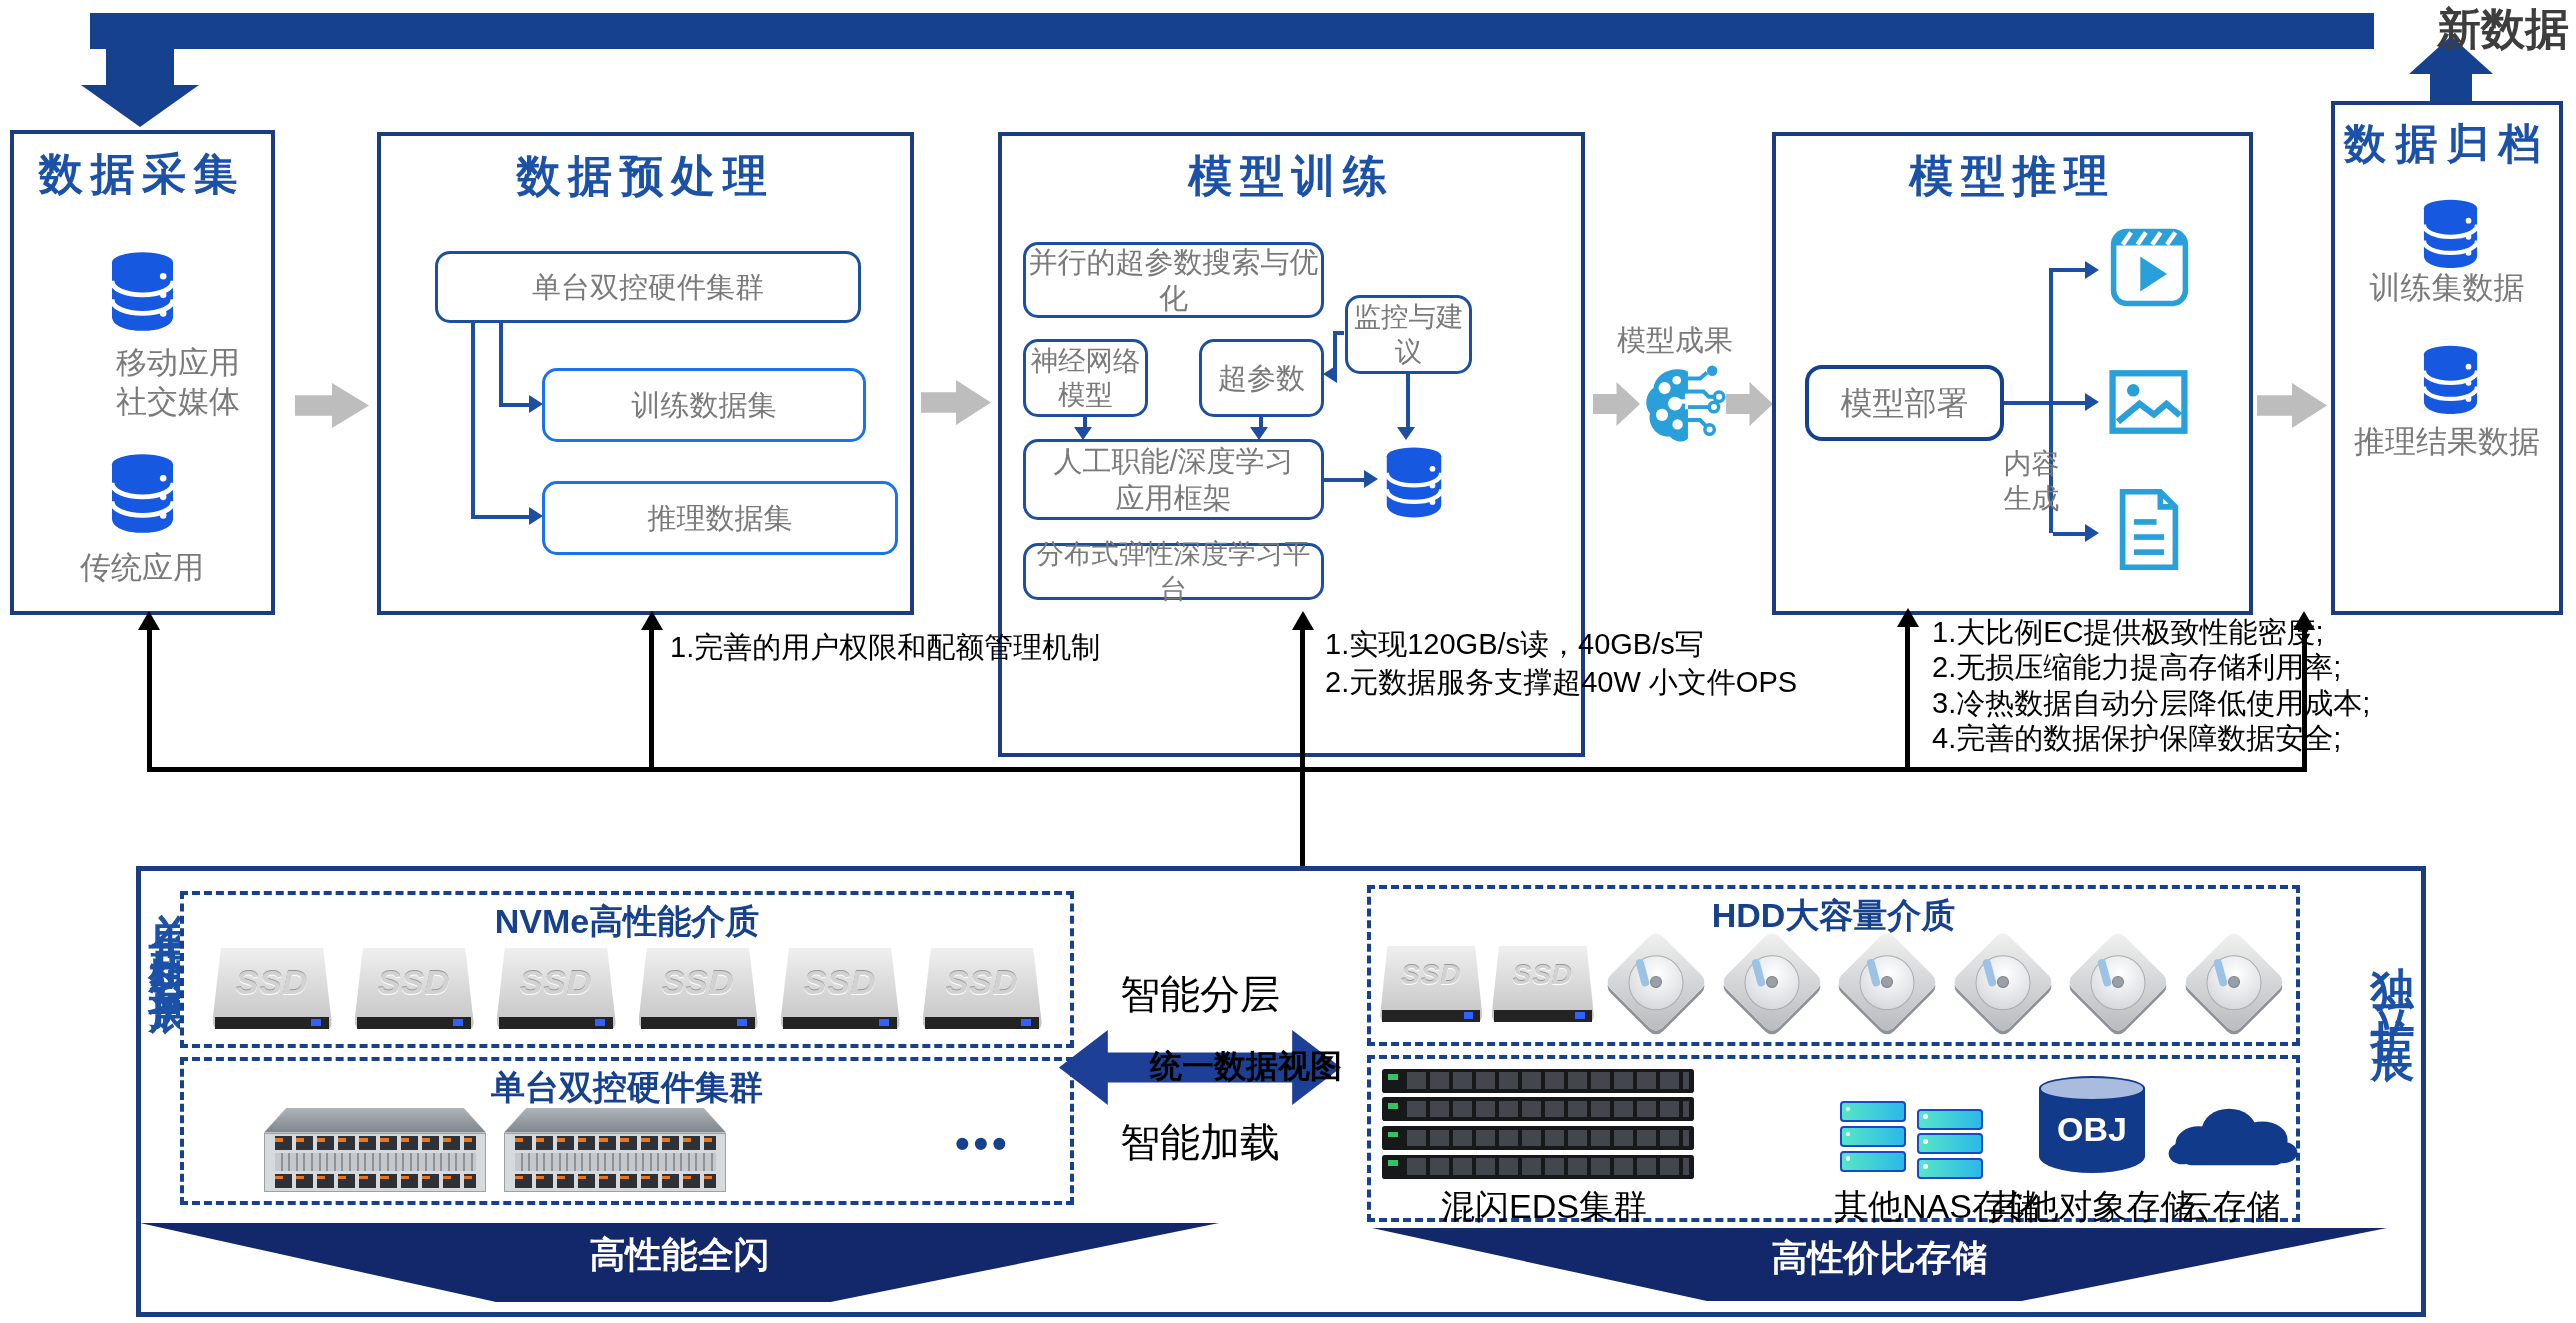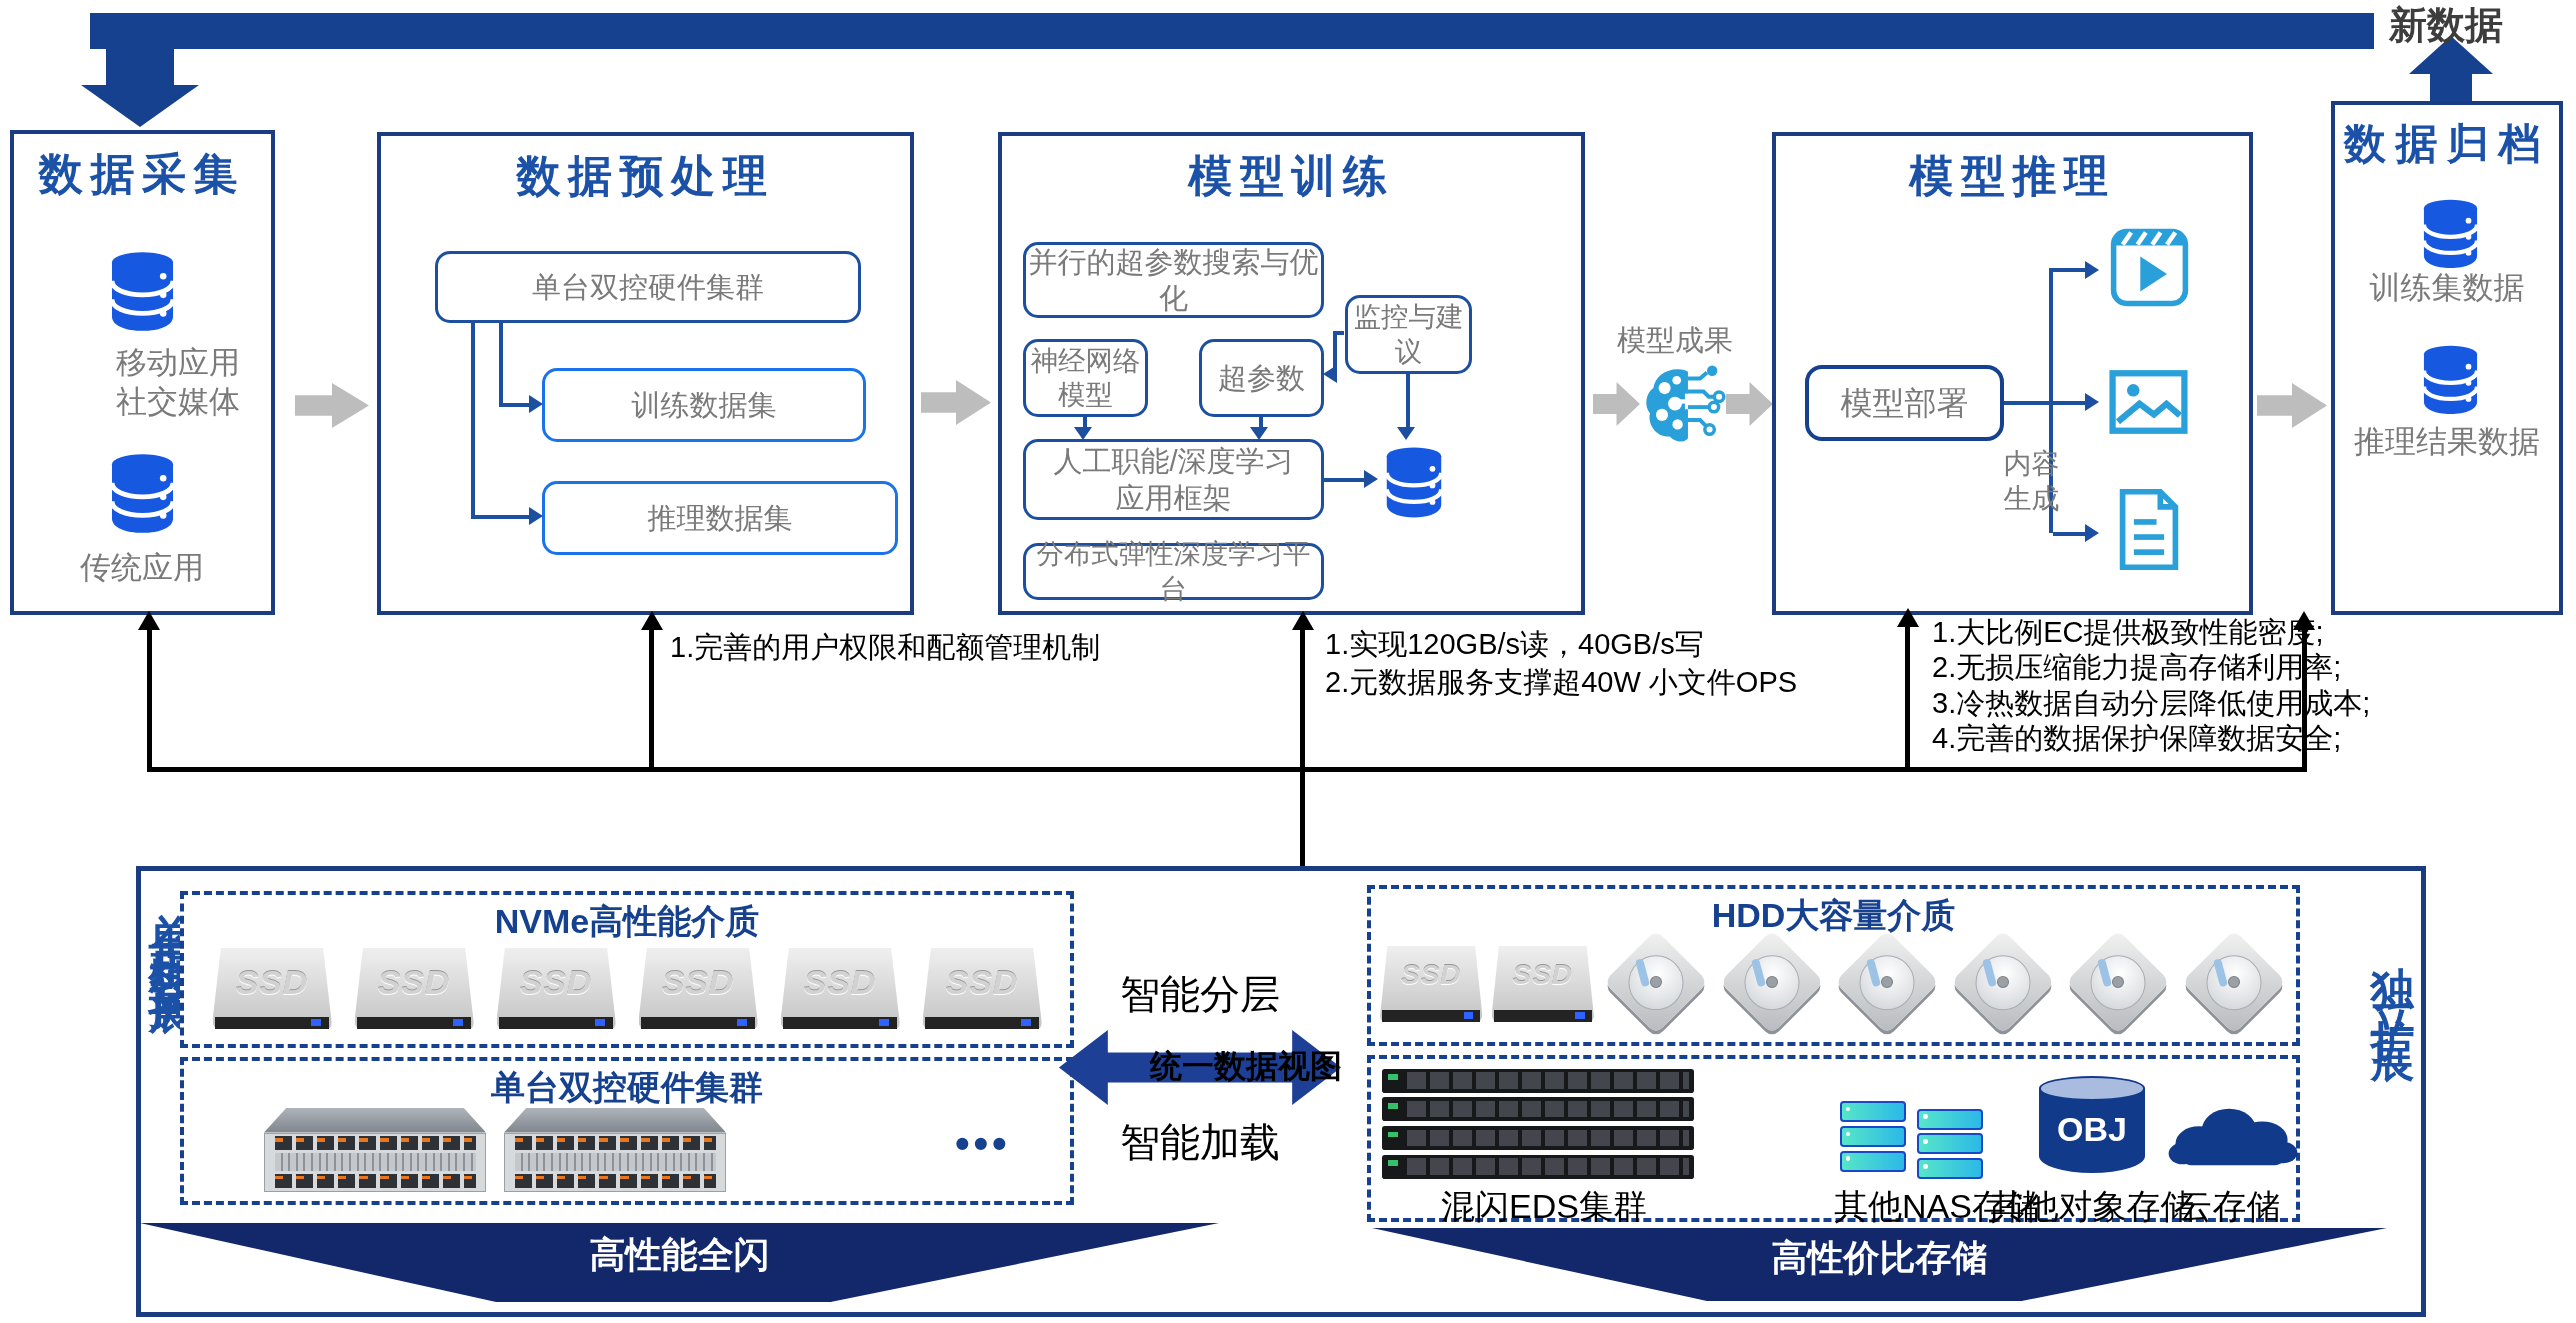--- a/index.html
+++ b/index.html
@@ -67,21 +67,21 @@
 </head>
 <body>
 
 <div id="canvas">
 
   <div class="navyfill" style="left:90px;top:13.2px;width:2284px;height:36px;"></div>
   <div class="navyfill" style="left:106px;top:47px;width:68px;height:38px;"></div>
   <div class="abs" style="left:81px;top:85px;width:0;height:0;border-left:59px solid transparent;border-right:59px solid transparent;border-top:42px solid #16418e;"></div>
   <div class="navyfill" style="left:2430px;top:72px;width:42px;height:30px;"></div>
   <div class="abs" style="left:2409px;top:36px;width:0;height:0;border-left:42px solid transparent;border-right:42px solid transparent;border-bottom:38px solid #16418e;"></div>
-  <div class="abs" style="left:2389px;top:0px;width:180px;font-size:38px;font-weight:bold;color:#3d3d3d;text-align:left;">新数据</div>
+  <div class="abs" style="left:2389px;top:0px;width:180px;font-size:44px;font-weight:bold;color:#3d3d3d;text-align:right;">新数据</div>
 
   <div class="box" style="left:9.5px;top:130px;width:265px;height:485px;">
     <div class="t">数据采集</div>
     <div class="abs" style="left:83px;top:114px;">
       <svg width="91" height="85" viewBox="0 0 72 78">
           <path d="M8 13 v50 c0 8 12.5 13 28 13 s28 -5 28 -13 v-50" fill="#1658e0"></path>
           <ellipse cx="36" cy="13" rx="28" ry="9" fill="#1658e0"></ellipse>
           <path d="M8 30 c0 8 12.5 13 28 13 s28 -5 28 -13" fill="none" stroke="#fff" stroke-width="4.5"></path>
           <path d="M8 47 c0 8 12.5 13 28 13 s28 -5 28 -13" fill="none" stroke="#fff" stroke-width="4.5"></path>
           <circle cx="55" cy="26" r="3" fill="#fff"></circle>
@@ -111,21 +111,21 @@
     <div class="rb b-blue" style="left:161px;top:232px;width:324px;height:74px;">训练数据集</div>
     <div class="rb b-blue" style="left:161px;top:345px;width:356px;height:74px;">推理数据集</div>
     <div class="nline" style="left:118px;top:187px;width:3.8px;height:81px;"></div>
     <div class="nline" style="left:118px;top:267px;width:32px;height:3.8px;"></div>
     <div class="ah-r" style="left:148px;top:259px;"></div>
     <div class="nline" style="left:90px;top:187px;width:3.8px;height:195px;"></div>
     <div class="nline" style="left:90px;top:379px;width:61px;height:3.8px;"></div>
     <div class="ah-r" style="left:148px;top:371px;"></div>
   </div>
 
-  <div class="box" style="left:998px;top:132px;width:587px;height:483px;">
+  <div class="box" style="left:998px;top:132px;width:587px;height:625px;">
     <div class="t">模型训练</div>
     <div class="rb b-navy" style="left:21px;top:106px;width:301px;height:76px;">并行的超参数搜索与优化</div>
     <div class="rb b-navy" style="left:21px;top:203px;width:125px;height:78px;font-size:27.4px;">神经网络
 模型</div>
     <div class="rb b-navy" style="left:197px;top:203px;width:125px;height:78px;">超参数</div>
     <div class="rb b-navy" style="left:343px;top:159px;width:127px;height:79px;font-size:27.4px;">监控与建
 议</div>
     <div class="rb b-navy" style="left:21px;top:303px;width:301px;height:81px;">人工职能/深度学习
 应用框架</div>
     <div class="rb b-navy" style="left:21px;top:407px;width:301px;height:57px;font-size:27.4px;">分布式弹性深度学习平台</div>

